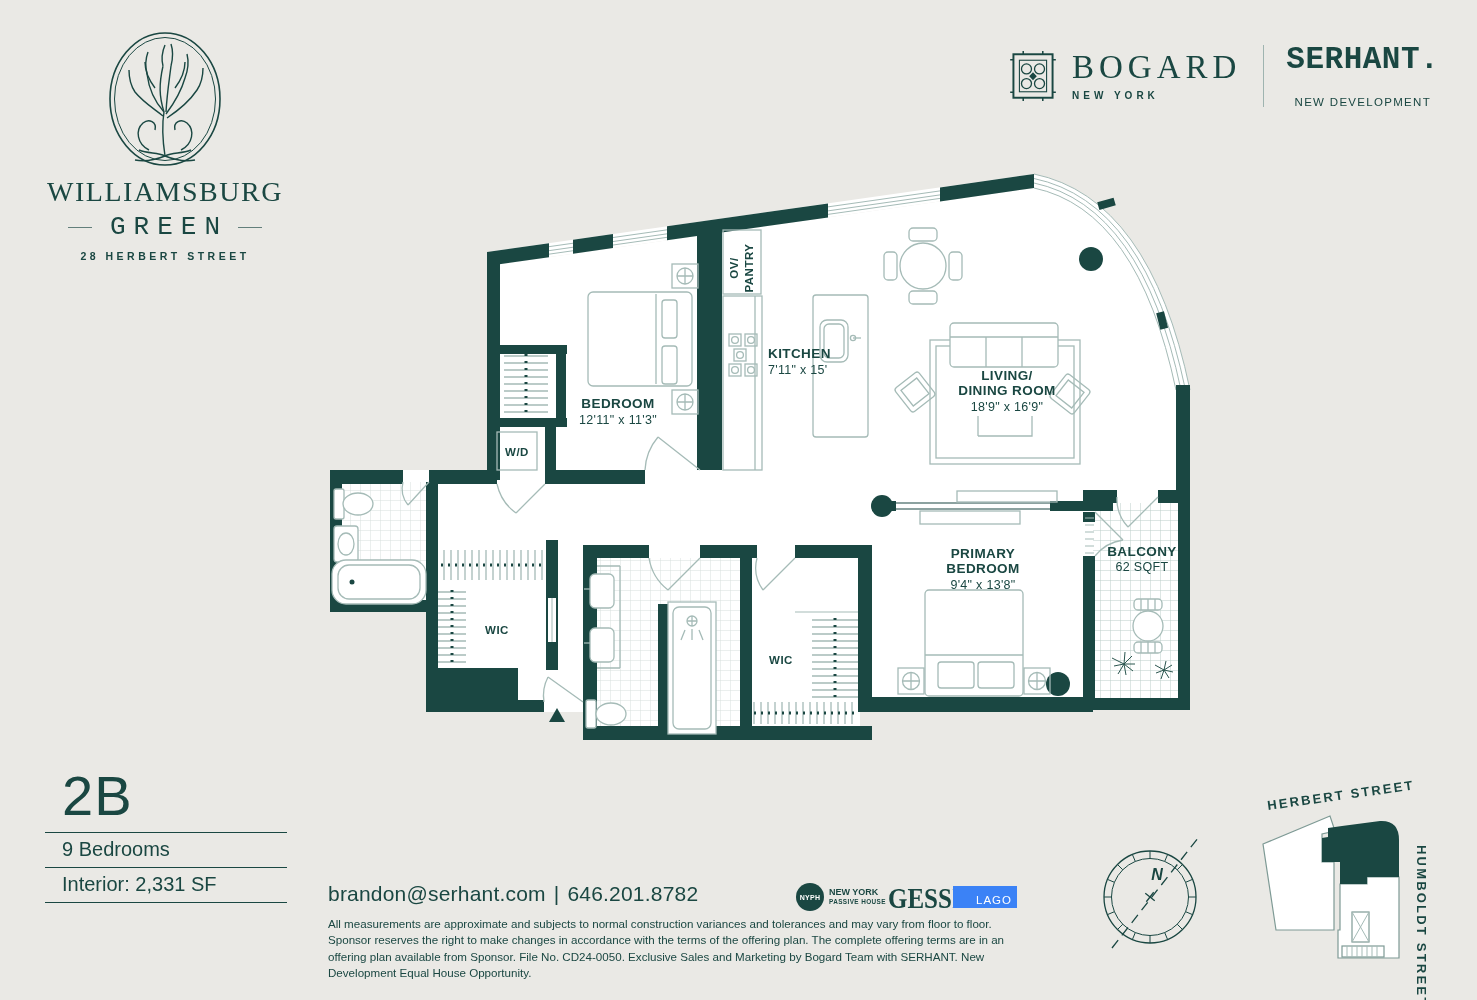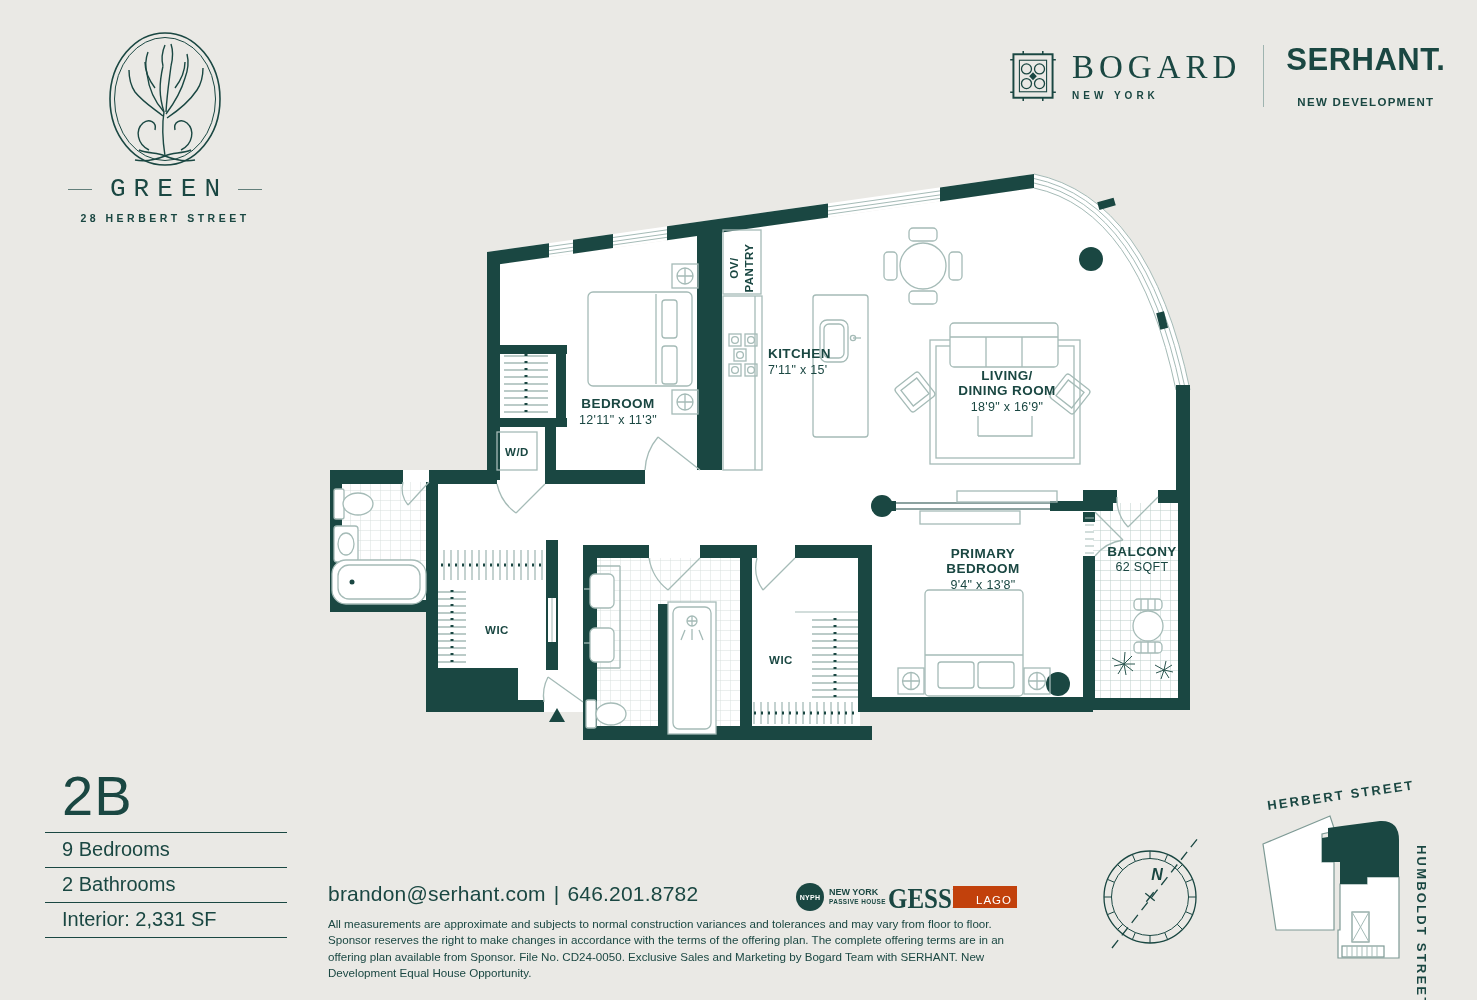--- a/index.html
+++ b/index.html
@@ -17,40 +17,40 @@
   #project-logo .dash{width:24px;height:1px;background:#1A4742;opacity:.65;}
   #project-logo .name2{font-family:Liberation Mono, monospace;font-size:26px;letter-spacing:8px;text-indent:8px;}
   #project-logo .addr{font-size:10.5px;font-weight:bold;letter-spacing:3.5px;margin-top:8px;}
   
   #brokerage{left:1008px;top:44px;display:flex;align-items:center;gap:22px;}
   #bogard{display:flex;align-items:center;gap:14px;}
   #bogard .btxt .bname{font-family:"Liberation Serif",serif;font-size:33px;letter-spacing:5px;line-height:1;}
   #bogard .btxt .bsub{font-size:10px;font-weight:bold;letter-spacing:4px;margin-top:6px;}
   #brok-divider{width:1px;height:62px;background:#9FB4B0;}
   #serhant{text-align:center;}
-  #serhant .sname{font-size:31px;font-weight:800;letter-spacing:.5px;line-height:1;}
-  #serhant .ssub{font-size:11.5px;font-weight:bold;letter-spacing:1.3px;margin-top:21px;}
+  #serhant .sname{font-size:31px;font-weight:800;letter-spacing:.5px;line-height:1;font-family:Liberation Mono, monospace;}
+  #serhant .ssub{font-size:11.5px;font-weight:normal;letter-spacing:1.3px;margin-top:21px;}
   
   #unit-info{left:45px;top:768px;width:242px;}
   #unit-info .unum{font-size:56px;font-weight:500;letter-spacing:1px;padding-left:17px;line-height:1.0;}
   #unit-info .rows{margin-top:8px;border-top:1px solid #1A4742;}
   #unit-info .row{font-size:20px;padding:5px 0 6px 17px;border-bottom:1px solid #1A4742;}
   
   #contact{left:328px;top:882px;font-size:21px;letter-spacing:.2px;}
   #contact .sep{margin:0 8px;}
   #disclaimer{left:328px;top:916px;width:698px;font-size:11.6px;line-height:1.42;}
   
   #nyph{left:796px;top:883px;display:flex;align-items:center;gap:5px;}
   #nyph .circ{width:28px;height:28px;border-radius:50%;background:#1A4742;color:#fff;
     display:flex;align-items:center;justify-content:center;font-size:7px;font-weight:bold;letter-spacing:.3px;}
   #nyph .t1{font-size:9px;font-weight:800;line-height:1.05;}
   #nyph .t2{font-size:6.4px;font-weight:bold;letter-spacing:.4px;line-height:1.2;}
   #gessi{left:888px;top:882px;font-family:"Liberation Serif",serif;font-weight:bold;font-size:25px;
     transform:scaleY(1.18);transform-origin:top left;letter-spacing:0;}
-  #lago{left:953px;top:886px;width:64px;height:22px;background:#c2410c;color:#fff;
+  #lago{left:953px;top:886px;width:64px;height:22px;background:#3b82f6;color:#fff;
     display:flex;align-items:flex-end;justify-content:flex-end;font-size:11.5px;letter-spacing:1px;padding:0 5px 2px 0;box-sizing:border-box;}
   
   svg text{fill:#1A4742;}
   .rname{font:bold 13.5px "Liberation Sans",sans-serif;letter-spacing:.4px;}
   .rdims{font:12.5px "Liberation Sans",sans-serif;letter-spacing:.3px;}
   .rsmall{font:bold 11.5px "Liberation Sans",sans-serif;letter-spacing:.5px;}
   .street{font:600 13px "Liberation Sans",sans-serif;letter-spacing:2.2px;}
   .north{font:italic bold 16px "Liberation Sans",sans-serif;}
   .wall{fill:#1A4742;}
   .fur{fill:none;stroke:#A5BBB7;stroke-width:1.3;}
@@ -79,20 +79,21 @@
         <path d="M70,60 C76,52 80,44 80,34"></path>
         <path d="M60,128 C52,124 44,126 34,122"></path>
         <path d="M60,128 C68,124 76,126 86,122"></path>
         <path d="M60,128 C50,132 40,134 30,132"></path>
         <path d="M60,128 C70,132 80,134 90,132"></path>
         <path d="M44,122 C32,116 30,102 38,95 C44,90 52,94 50,102"></path>
         <path d="M76,122 C88,116 90,102 82,95 C76,90 68,94 70,102"></path>
       </g>
     </g>
   </svg>
+  <div class="name1">WILLIAMSBURG</div>
   <div class="name2row">
     <span class="dash"></span>
     <span class="name2">GREEN</span>
     <span class="dash"></span>
   </div>
   <div class="addr">28 HERBERT STREET</div>
 </div>
 
 <div class="abs" id="brokerage">
   <div id="bogard">
@@ -386,21 +387,20 @@
     <path class="glz" d="M1347,946 V957 M1352,946 V957 M1357,946 V957 M1362,946 V957 M1367,946 V957 M1372,946 V957 M1377,946 V957"></path>
   </g>
   <text class="street" transform="translate(1268,810) rotate(-8)">HERBERT STREET</text>
   <text class="street" transform="translate(1417,845) rotate(90)">HUMBOLDT STREET</text>
 </svg>
 
 <div class="abs" id="unit-info">
   <div class="unum">2B</div>
   <div class="rows">
     <div class="row">9 Bedrooms</div>
-    <div class="row">2 Bathrooms</div>
     <div class="row">Interior: 2,331 SF</div>
   </div>
 </div>
 
 <div class="abs" id="contact">
   <span>brandon@serhant.com</span><span class="sep">|</span><span>646.201.8782</span>
 </div>
 <div class="abs" id="disclaimer">All measurements are approximate and subjects to normal construction variances and tolerances and may vary from floor to floor. Sponsor reserves the right to make changes in accordance with the terms of the offering plan. The complete offering terms are in an offering plan available from Sponsor. File No. CD24-0050. Exclusive Sales and Marketing by Bogard Team with SERHANT. New Development Equal House Opportunity.</div>
 
 <div class="abs" id="nyph">

